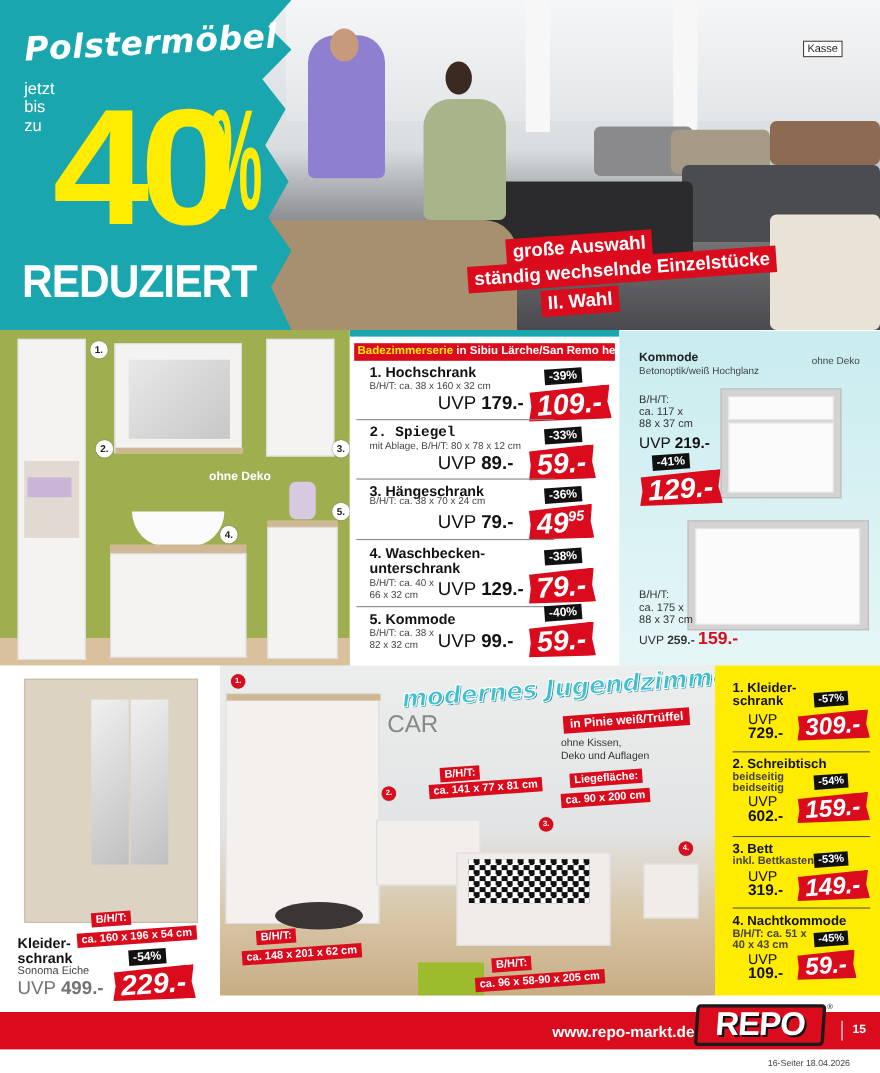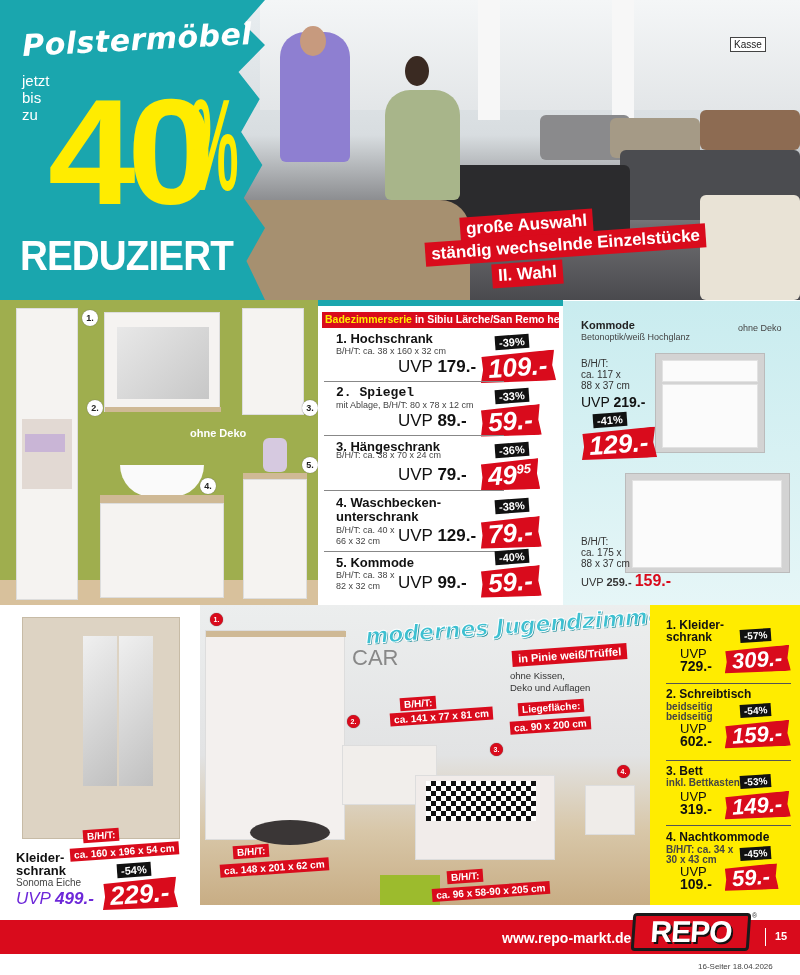--- a/index.html
+++ b/index.html
@@ -55,21 +55,21 @@
   .drawer { background: #fbfbfb; border: 1px solid #e2e2e2; position: absolute; }
   .k2-dim { left: 18px; top: 235px; font-size: 10px; color: #333; line-height: 11px; }
   .k2-price { left: 18px; top: 271px; font-size: 11px; color: #333; white-space: nowrap; }
   .k2-price b { font-weight: bold; }
   .k2-price .new { color: #d90b1c; font-weight: bold; font-size: 16px; }
 
   
   #wardrobe { left: 0; top: 605px; width: 200px; height: 300px; background: #fff; }
   .w-title { left: 16px; top: 246px; font-weight: bold; font-size: 13px; line-height: 13px; color: #111; }
   .w-sub { left: 16px; top: 272px; font-size: 10px; color: #444; }
-  .w-uvp { left: 16px; top: 284px; font-size: 17px; color: #6d28d9; font-style: italic; }
+  .w-uvp { left: 16px; top: 284px; font-size: 17px; color: #737373; }
   .w-uvp b { font-weight: bold; }
 
   
   #jugend { left: 200px; top: 605px; width: 450px; height: 300px; background: linear-gradient(180deg,#eceeee 0%,#e2e3e4 50%,#d8c7a9 75%,#c8ad84 100%); overflow: hidden; }
   .jz-title { left: 165px; top: 8px; font-family: "DejaVu Sans", sans-serif; font-style: italic; font-weight: bold; font-size: 22px; color: #3ec0d1; -webkit-text-stroke: 1px #fff; text-shadow: 1px 1px 0 #1b8c99; transform: rotate(-4deg); white-space: nowrap; }
   .jz-sub-tag { left: 312px; top: 42px; font-size: 11px; transform: rotate(-4deg); }
   .jz-note { left: 310px; top: 65px; font-size: 9.5px; color: #333; line-height: 12px; }
   .dim-tag { font-size: 10px; padding: 1px 4px; transform: rotate(-4deg); display: inline-block; }
 
   
@@ -328,22 +328,22 @@
     <div class="y-sub" style="margin-top:1px;">inkl. Bettkasten</div>
     <div class="y-uvp" style="margin-left:14px;margin-top:2px;"><div>UVP</div><b>319.-</b></div>
     <div class="abs disc y-disc" style="left:74px;top:10px;">-53%</div>
     <div class="abs price-splash y-price" style="left:58px;top:28px;">149.-</div>
     <div class="abs y-div" style="left:0;top:60px;"></div>
   </div>
 
   <div class="y-item" style="top:226px;">
     <div class="y-title">4. Nachtkommode</div>
     <div class="y-sub" style="margin-top:2px;">
-        <div>B/H/T: ca. 34 x</div>
-        <div>30 x 43 cm</div>
+        <div>B/H/T: ca. 51 x</div>
+        <div>40 x 43 cm</div>
       </div>
     <div class="y-uvp" style="margin-left:14px;"><div>UVP</div><b>109.-</b></div>
     <div class="abs disc y-disc" style="left:74px;top:16px;">-45%</div>
     <div class="abs price-splash y-price" style="left:58px;top:34px;">59.-</div>
   </div>
 </div>
 
 <div id="footer" class="abs"></div>
 <a class="abs url">www.repo-markt.de</a>
 <div class="abs repo-logo">REPO</div>

